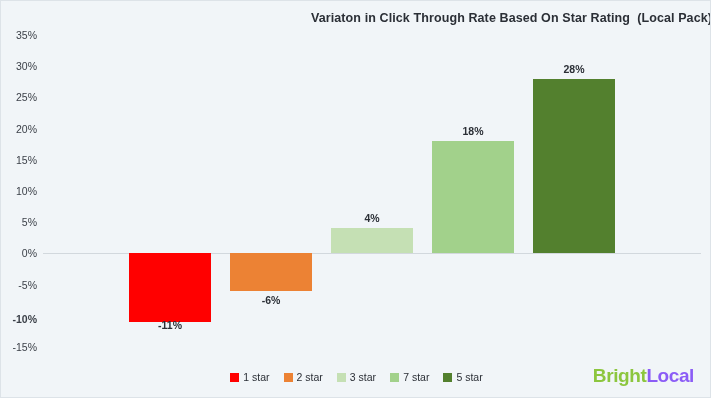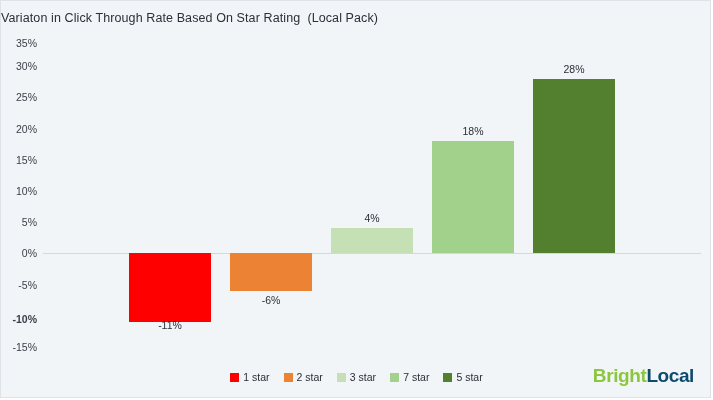--- a/index.html
+++ b/index.html
@@ -24,23 +24,23 @@
     box-sizing: border-box;
     overflow: hidden;
   }
 
   
   #chart-title {
     position: absolute;
     top: 10px;
     left: 0;
     width: 711px;
-    text-align: left;
+    text-align: right;
     font-size: 12.5px;
-    font-weight: normal;
+    font-weight: bold;
     color: #2b2f36;
     letter-spacing: 0.1px;
     white-space: pre;
   }
 
   
   #plot-area {
     position: absolute;
     left: 42px;
     top: 34px;
@@ -71,21 +71,21 @@
   .bar {
     position: absolute;
     width: 82px;
   }
 
   .bar-value {
     position: absolute;
     width: 82px;
     text-align: center;
     font-size: 10.5px;
-    font-weight: normal;
+    font-weight: bold;
     color: #2b2f36;
     white-space: nowrap;
   }
 
   
   #legend {
     position: absolute;
     left: 0;
     top: 370px;
     width: 711px;
@@ -114,32 +114,32 @@
   #brand-logo {
     position: absolute;
     right: 16px;
     top: 364px;
     font-size: 19px;
     font-weight: bold;
     letter-spacing: -0.4px;
     white-space: nowrap;
   }
   #brand-logo .brand-bright { color: #8cc63e; margin-left: 8px; }
-  #brand-logo .brand-local  { color: #0c4a6e; }
+  #brand-logo .brand-local  { color: #8b5cf6; }
 </style>
 </head>
 <body>
 
 <div id="chart-card">
 
   <div id="chart-title">Variaton in Click Through Rate Based On Star Rating  (Local Pack)</div>
 
   <div id="plot-area">
     <div id="y-axis-ticks">
-        <div class="y-tick" style="top: 0px; margin-top: 8px;">35%</div>
+        <div class="y-tick" style="top: 0px;">35%</div>
         <div class="y-tick" style="top: 31.2px;">30%</div>
         <div class="y-tick" style="top: 62.4px;">25%</div>
         <div class="y-tick" style="top: 93.6px;">20%</div>
         <div class="y-tick" style="top: 124.8px;">15%</div>
         <div class="y-tick" style="top: 156px;">10%</div>
         <div class="y-tick" style="top: 187.2px;">5%</div>
         <div class="y-tick" style="top: 218.4px;">0%</div>
         <div class="y-tick" style="top: 249.6px;">-5%</div>
         <div class="y-tick" style="top: 284px; font-weight: bold;">-10%</div>
         <div class="y-tick" style="top: 312px;">-15%</div>

